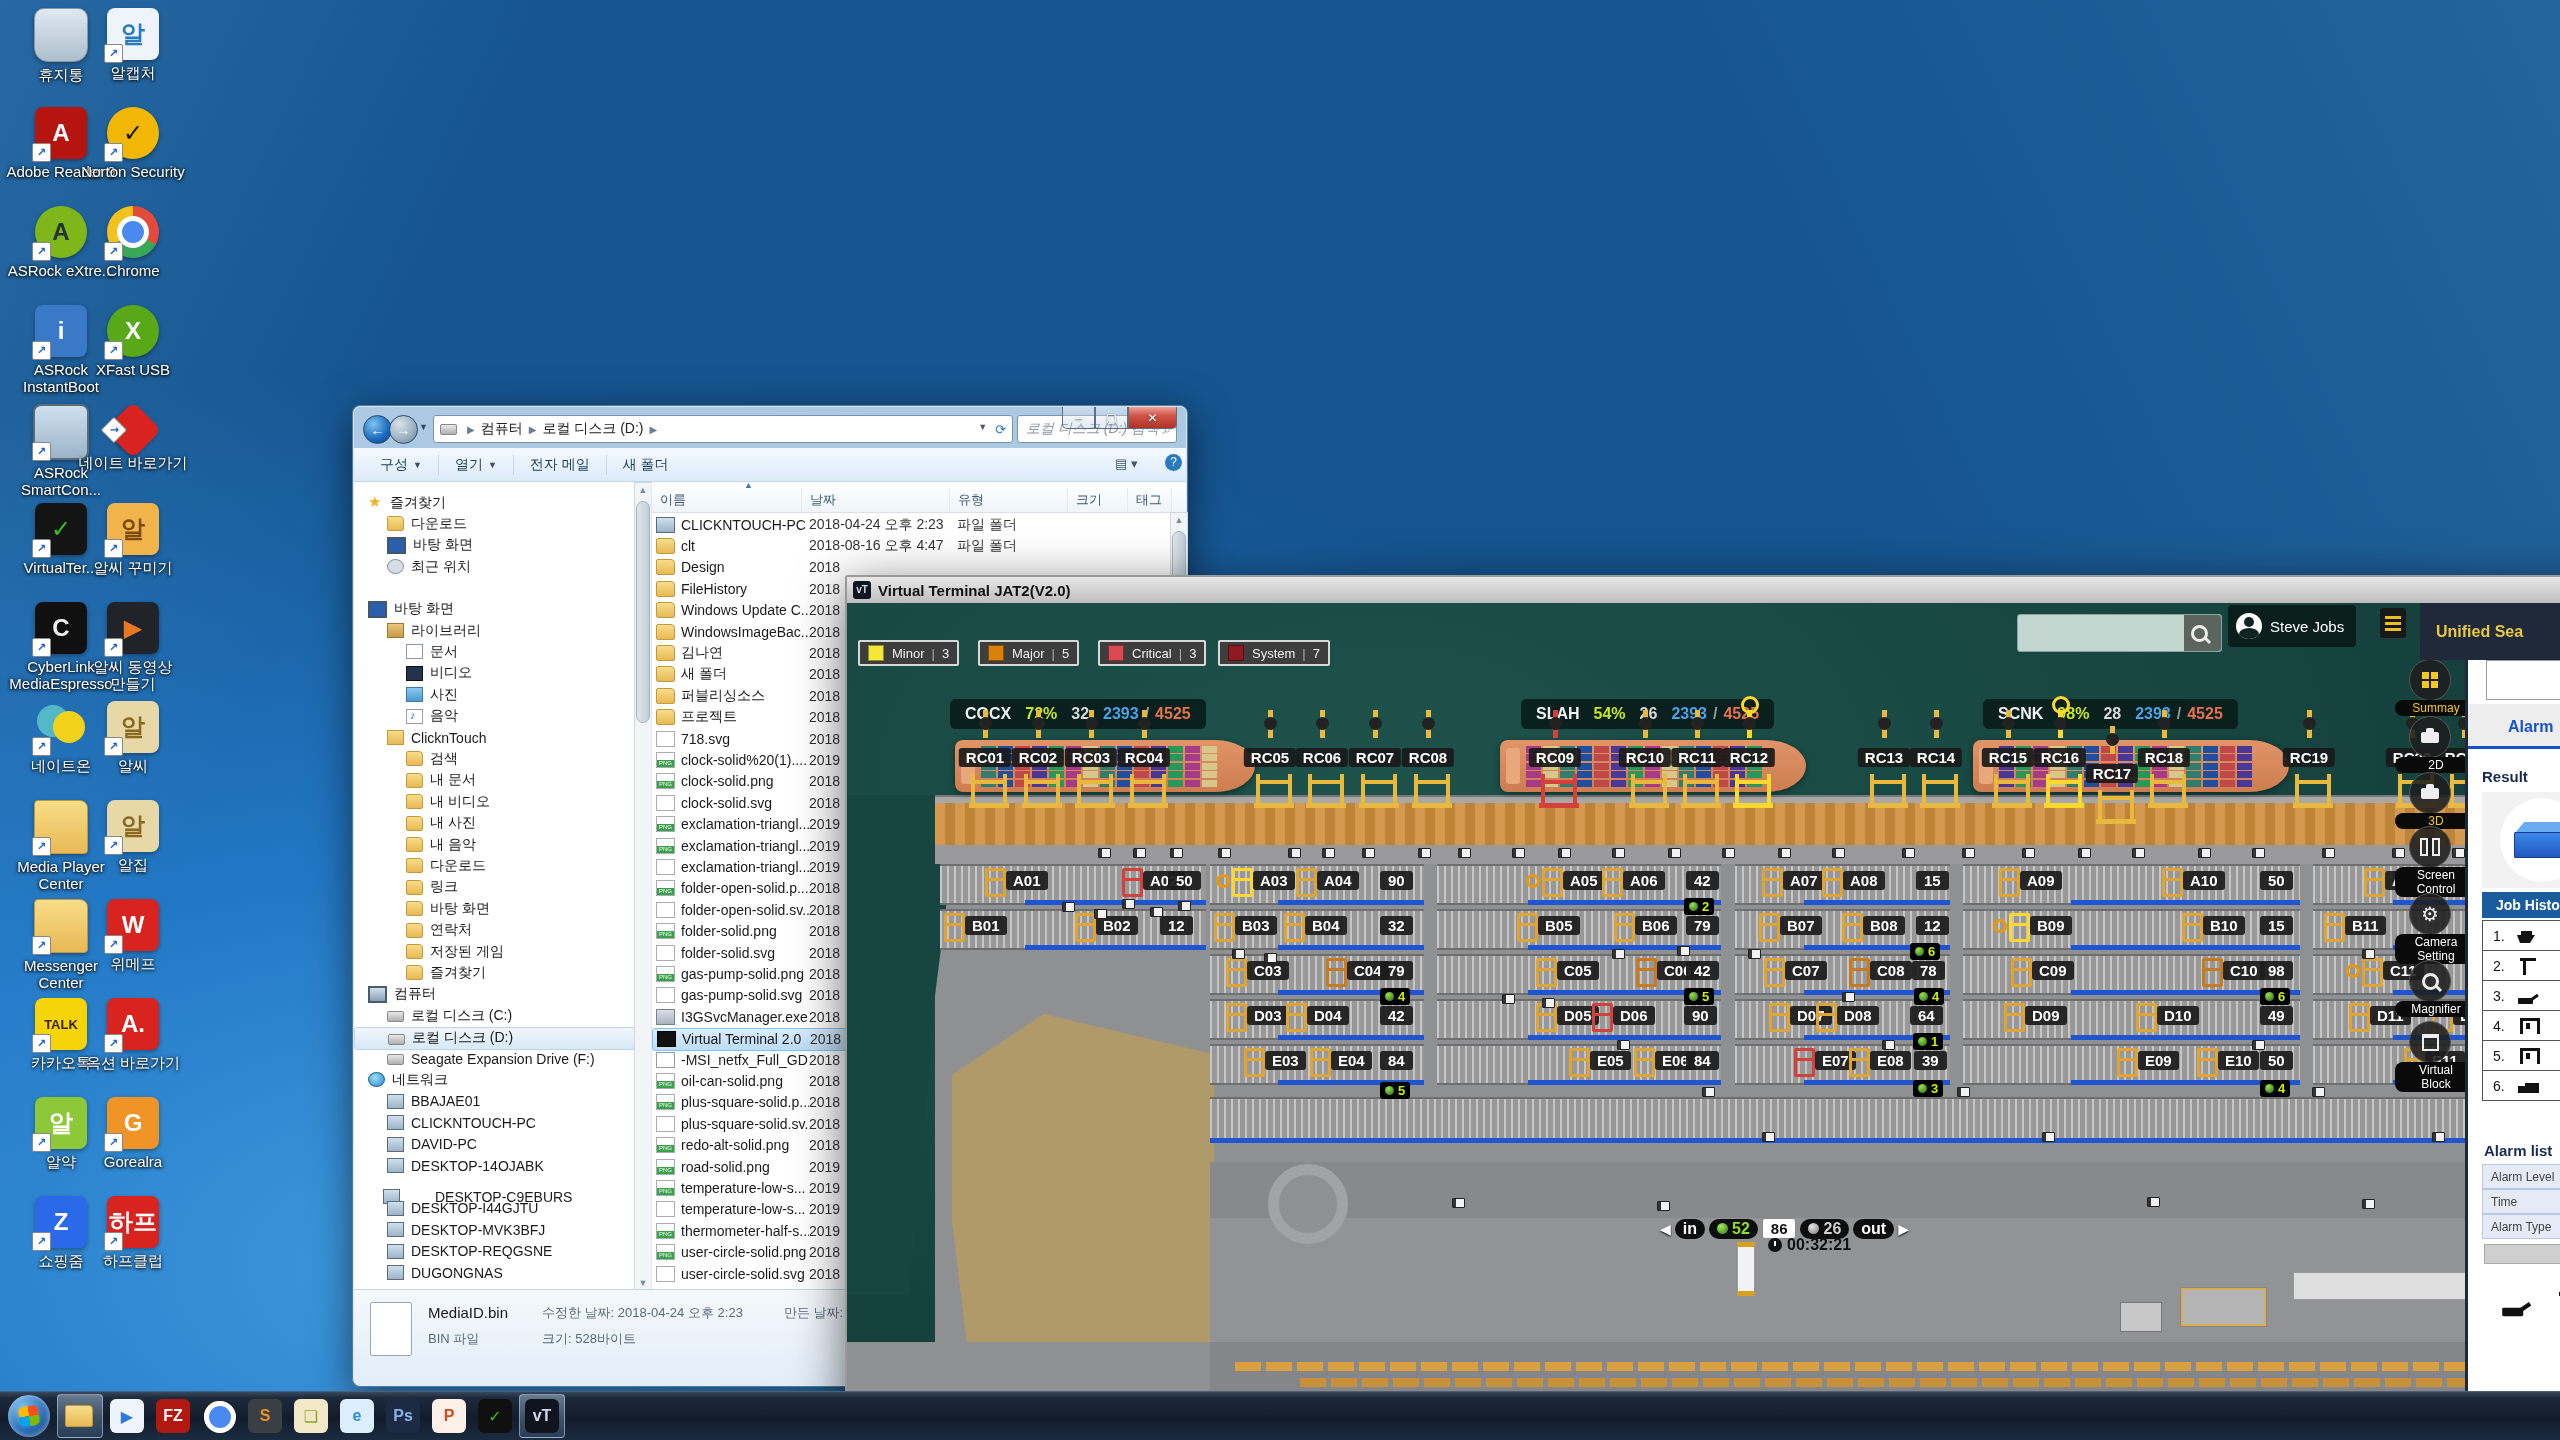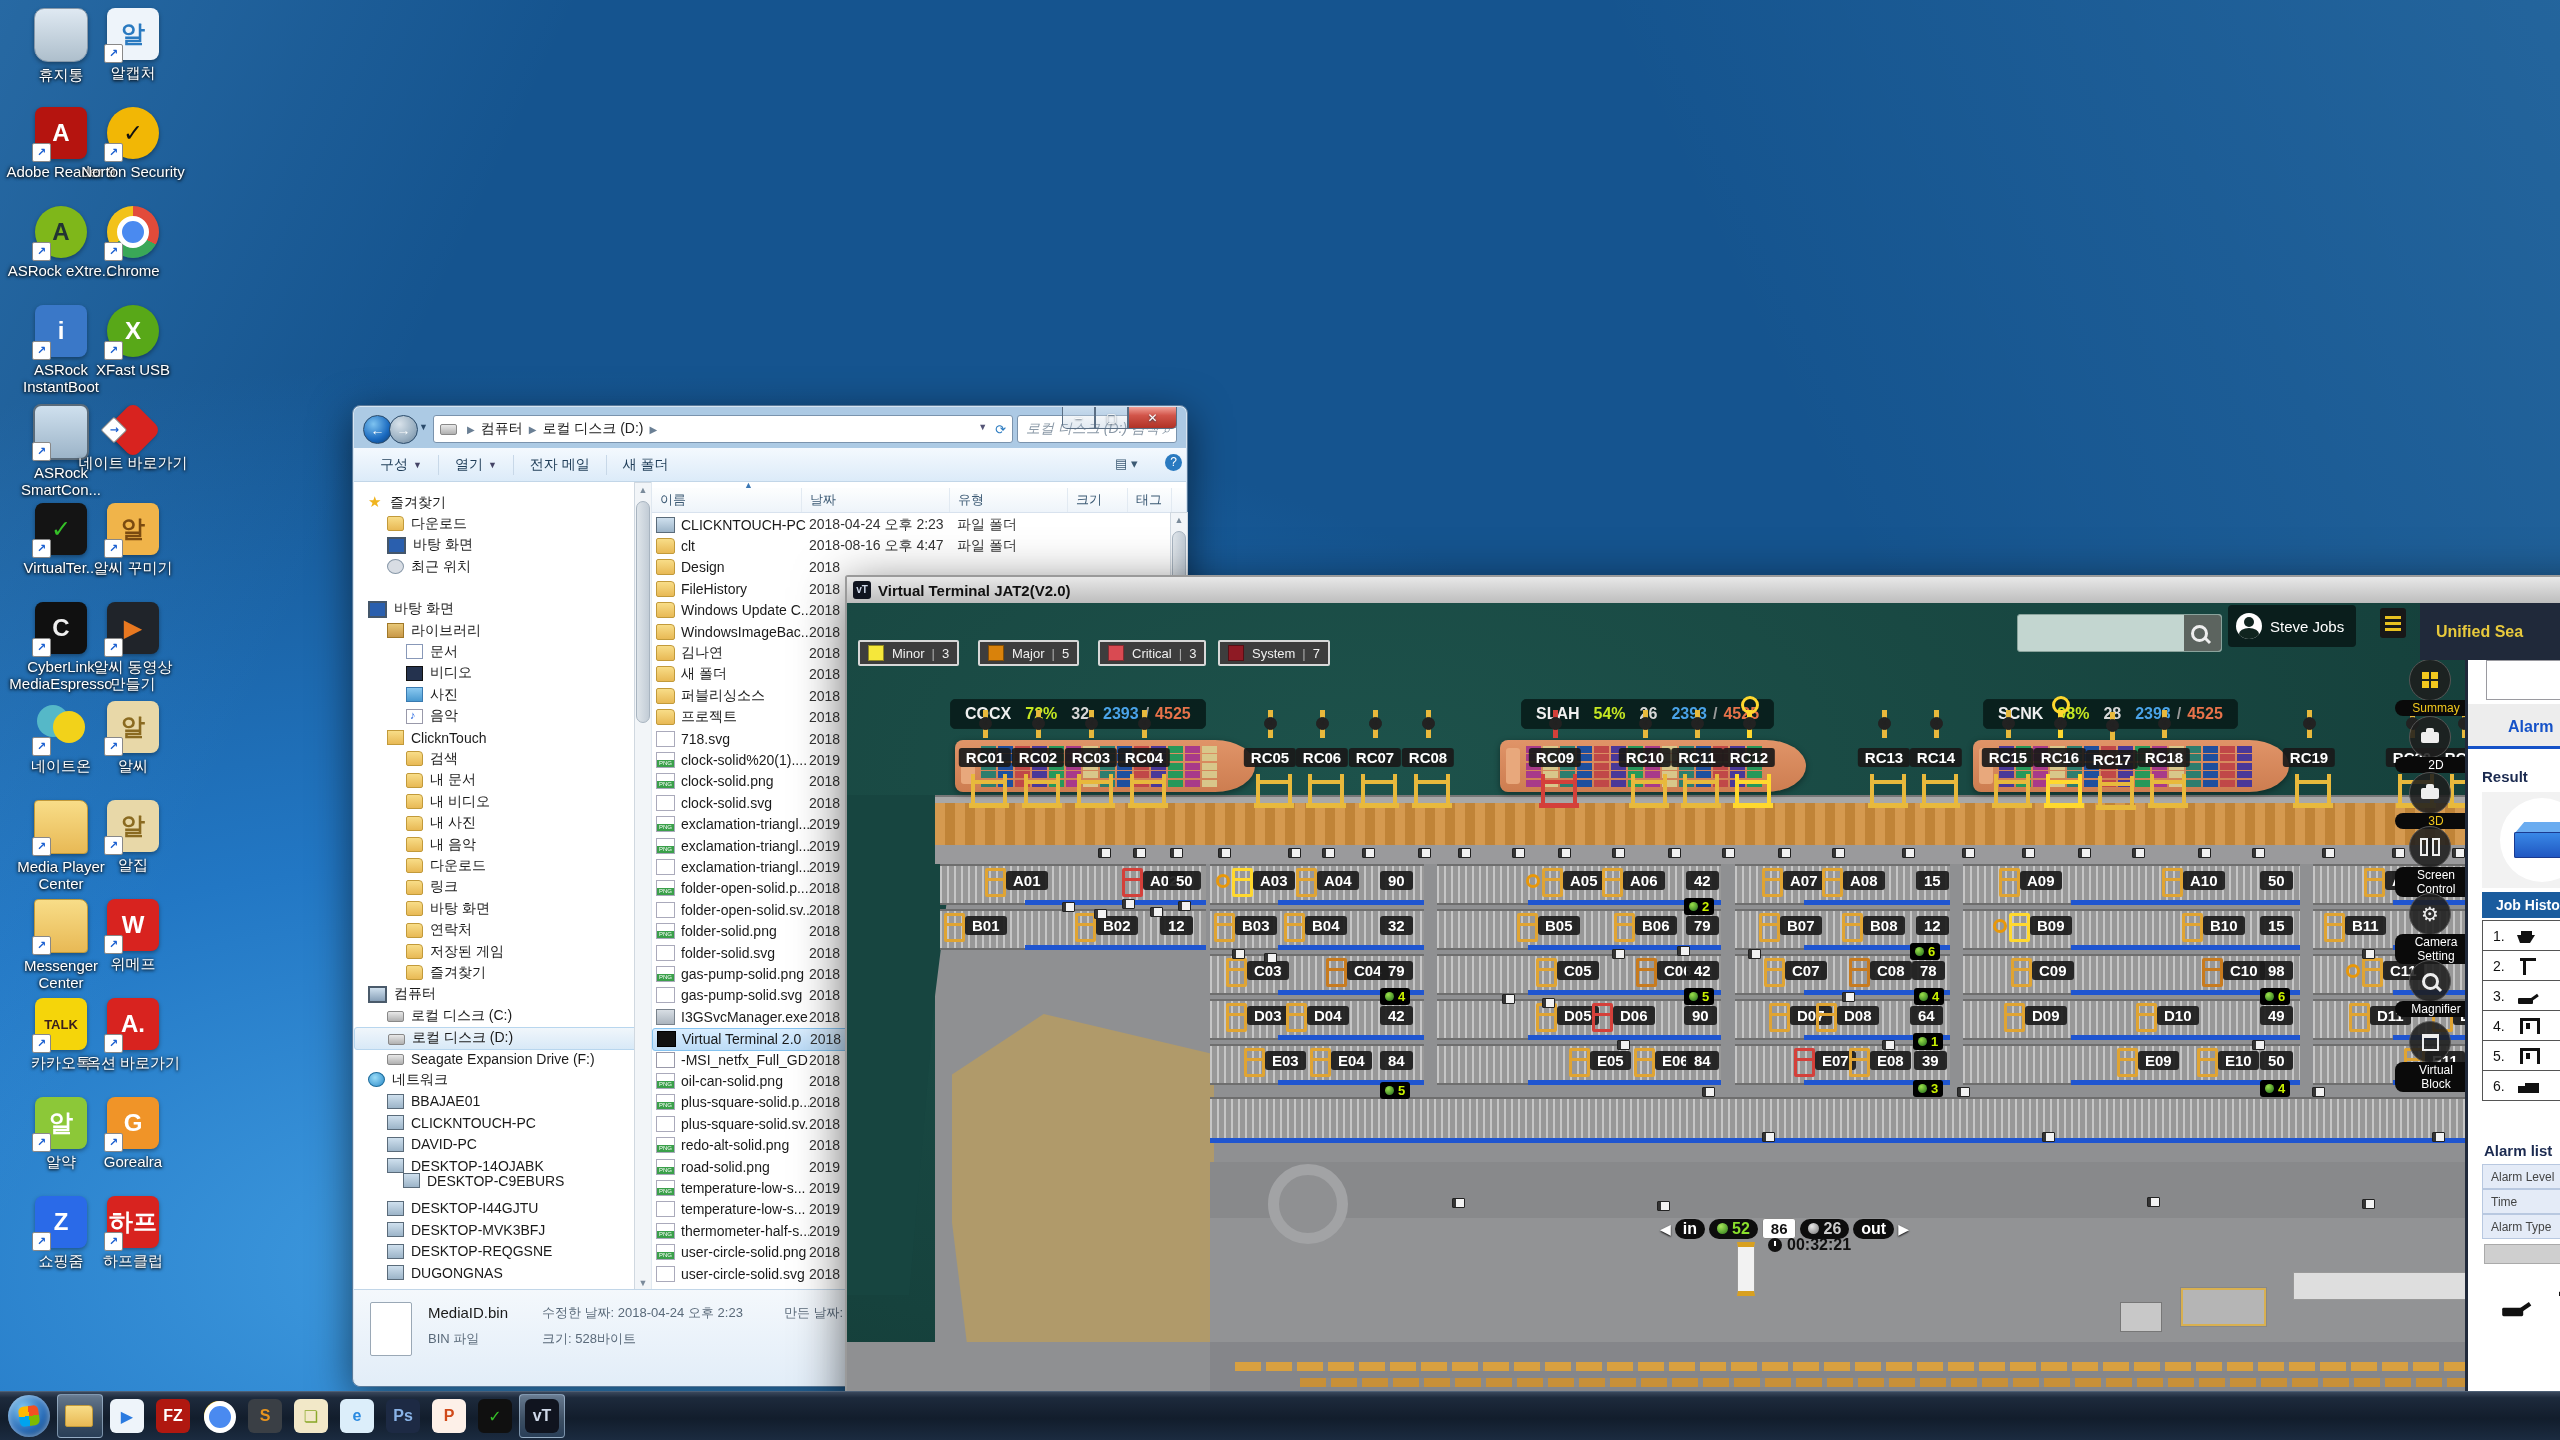--- a/index.html
+++ b/index.html
@@ -517,21 +517,21 @@
             <span>CLICKNTOUCH-PC</span>
           </div>
           <div class="titem" style="left: 0px; top: 651.6px; width: 278px; padding-left: 33px;">
             <div class="nico n-pc"></div>
             <span>DAVID-PC</span>
           </div>
           <div class="titem" style="left: 0px; top: 673px; width: 278px; padding-left: 33px;">
             <div class="nico n-pc"></div>
             <span>DESKTOP-14OJABK</span>
           </div>
-          <div class="titem" style="left: 0px; top: 688px; width: 278px; padding-left: 49px;">
+          <div class="titem" style="left: 0px; top: 704px; width: 278px; padding-left: 29px; gap: 28px;">
             <div class="nico n-pc"></div>
             <span>DESKTOP-C9EBURS</span>
           </div>
           <div class="titem" style="left: 0px; top: 715.8px; width: 278px; padding-left: 33px;">
             <div class="nico n-pc"></div>
             <span>DESKTOP-I44GJTU</span>
           </div>
           <div class="titem" style="left: 0px; top: 737.2px; width: 278px; padding-left: 33px;">
             <div class="nico n-pc"></div>
             <span>DESKTOP-MVK3BFJ</span>
@@ -1464,21 +1464,21 @@
           <div class="lbl">RC15</div>
           <div class="legs"></div>
         </div>
         <div class="qc sel" style="left: 1191px; top: 107px;">
           <div class="ring"></div>
           <div class="m"></div>
           <div class="j">×</div>
           <div class="lbl">RC16</div>
           <div class="legs"></div>
         </div>
-        <div class="qc " style="left: 1243px; top: 109px;">
+        <div class="qc " style="left: 1243px; top: 123px;">
           <div class="m"></div>
           <div class="j">×</div>
           <div class="lbl">RC17</div>
           <div class="legs"></div>
         </div>
         <div class="qc " style="left: 1295px; top: 107px;">
           <div class="m"></div>
           <div class="j">×</div>
           <div class="lbl">RC18</div>
           <div class="legs"></div>

